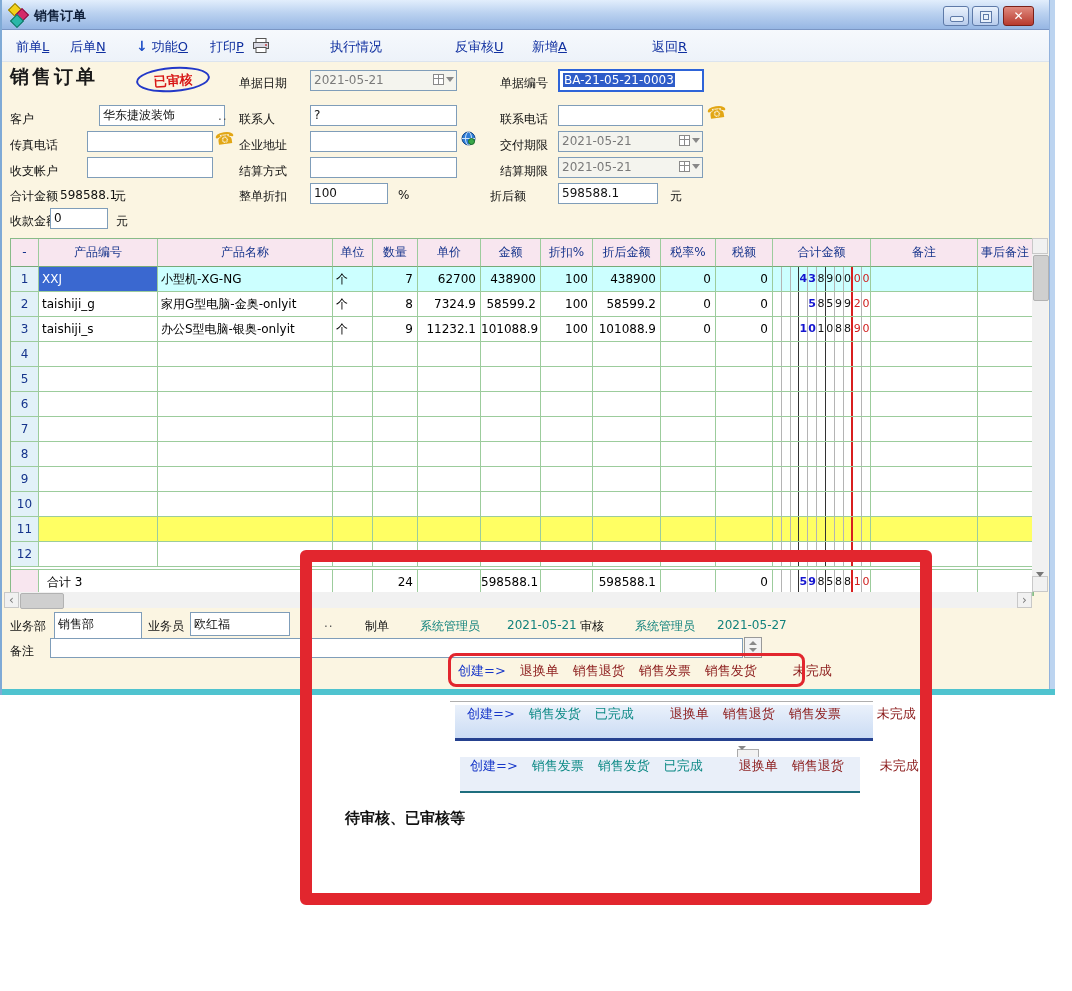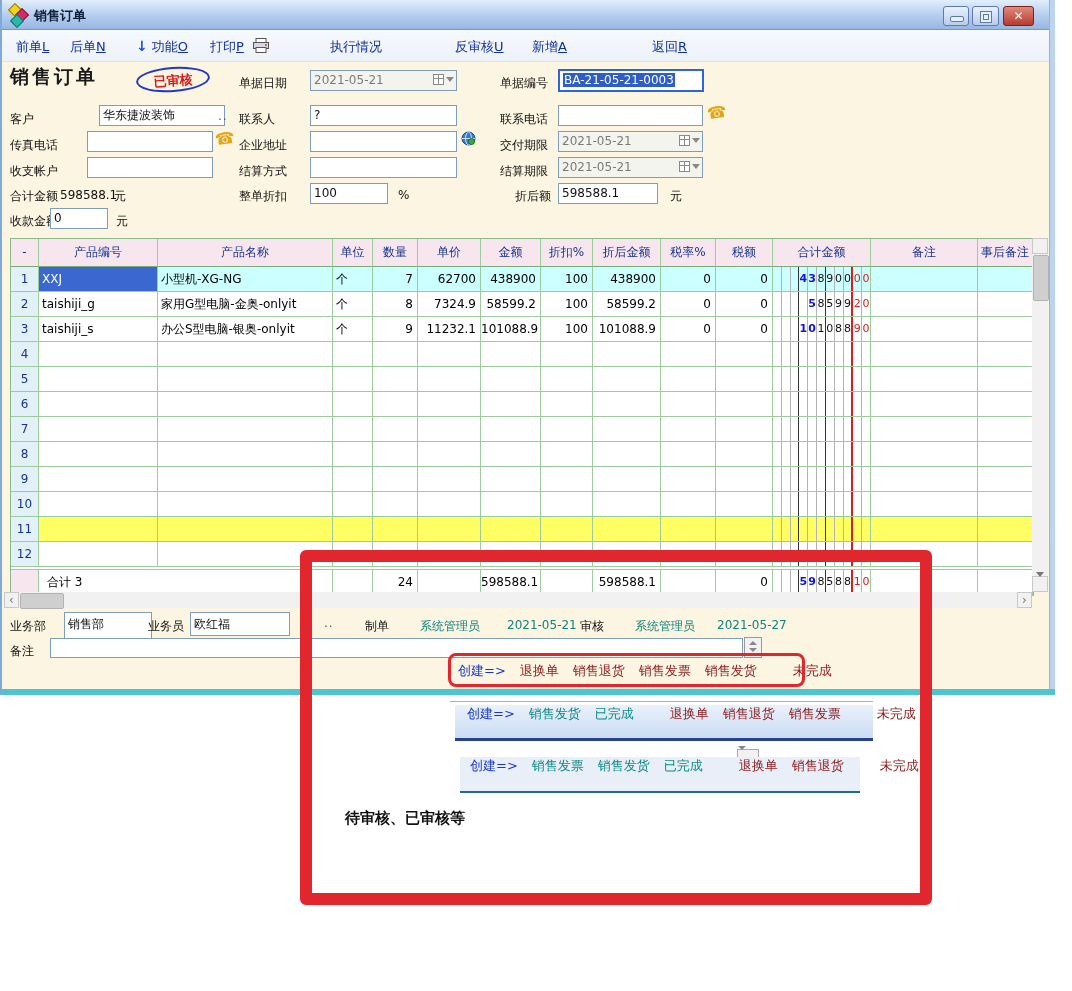--- a/index.html
+++ b/index.html
@@ -190,21 +190,21 @@
           <span class="dd"></span>
         </span>
     </div>
 
     <span class="lb" style="left:8px;top:188px;">合计金额</span>
     <span class="lb" style="left:58px;top:188px;">598588.1</span>
     <span class="lb" style="left:112px;top:188px;">元</span>
     <span class="lb" style="left:237px;top:188px;">整单折扣</span>
     <div class="tb" style="left:308px;top:183px;width:78px;">100</div>
     <span class="lb" style="left:396px;top:188px;">%</span>
-    <span class="lb" style="left:513px;top:188px;">折后额</span>
+    <span class="lb" style="left:488px;top:188px;">折后额</span>
     <div class="tb" style="left:556px;top:183px;width:100px;">598588.1</div>
     <span class="lb" style="left:668px;top:188px;">元</span>
 
     <span class="lb" style="left:8px;top:213px;">收款金额</span>
     <div class="tb" style="left:48px;top:208px;width:58px;">0</div>
     <span class="lb" style="left:114px;top:213px;">元</span>
 
     <div id="grid">
         <div class="trow hdr"><span class="cell" style="width: 28px;">-</span><span class="cell" style="width: 119px;">产品编号</span><span class="cell" style="width: 175px;">产品名称</span><span class="cell" style="width: 40px;">单位</span><span class="cell" style="width: 45px;">数量</span><span class="cell" style="width: 63px;">单价</span><span class="cell" style="width: 60px;">金额</span><span class="cell" style="width: 52px;">折扣%</span><span class="cell" style="width: 68px;">折后金额</span><span class="cell" style="width: 55px;">税率%</span><span class="cell" style="width: 57px;">税额</span><span class="cell" style="width: 98px;">合计金额</span><span class="cell" style="width: 107px;">备注</span><span class="cell" style="width: 55px;">事后备注</span></div>
         <div class="trow cyan"><span class="cell rn" style="width: 28px;">1</span><span class="cell txt selcell" style="width: 119px;">XXJ</span><span class="cell txt" style="width: 175px;">小型机-XG-NG</span><span class="cell txt" style="width: 40px;">个</span><span class="cell num" style="width: 45px;">7</span><span class="cell num" style="width: 63px;">62700</span><span class="cell num" style="width: 60px;">438900</span><span class="cell num" style="width: 52px;">100</span><span class="cell num" style="width: 68px;">438900</span><span class="cell num" style="width: 55px;">0</span><span class="cell num" style="width: 57px;">0</span><span class="cell" style="width: 98px; padding: 0px;"><span class="agrid">
@@ -384,21 +384,21 @@
       <span class="sbtn" style="left:0;top:338px;width:16px;height:16px;"><span class="tri down"></span></span>
     </div>
 
     <div class="sbar" style="left:2px;top:592px;width:1028px;height:16px;">
       <span class="sbtn" style="left:0;top:0;width:15px;height:16px;line-height:14px;font-size:12px;">‹</span>
       <span class="sthumb" style="left:16px;top:1px;width:42px;height:14px;"></span>
       <span class="sbtn" style="left:1013px;top:0;width:15px;height:16px;line-height:14px;font-size:12px;">›</span>
     </div>
 
     <span class="lb" style="left:8px;top:618px;">业务部</span>
-    <div class="tb" style="left:62px;top:612px;width:88px;height:40px;line-height:22px;">销售部</div>
+    <div class="tb" style="left:52px;top:612px;width:88px;height:40px;line-height:22px;">销售部</div>
     <span class="lb" style="left:146px;top:618px;">业务员</span>
     <div class="tb" style="left:188px;top:612px;width:100px;height:24px;line-height:22px;">欧红福</div>
     <span class="dots-btn" style="left:322px;top:616px;">..</span>
     <span class="lb" style="left:363px;top:618px;">制单</span>
     <span class="lb teal" style="left:418px;top:618px;">系统管理员</span>
     <span class="lb teal" style="left:505px;top:618px;">2021-05-21</span>
     <span class="lb" style="left:578px;top:618px;">审核</span>
     <span class="lb teal" style="left:633px;top:618px;">系统管理员</span>
     <span class="lb teal" style="left:715px;top:618px;">2021-05-27</span>
 

